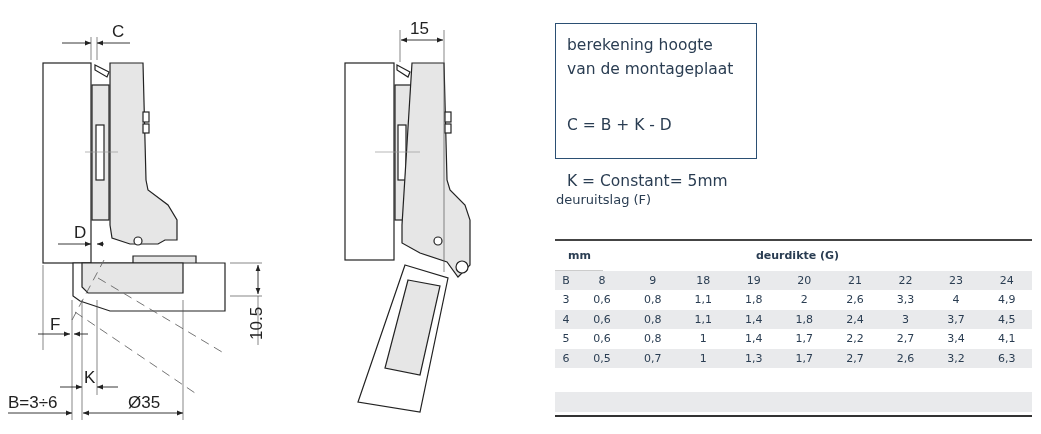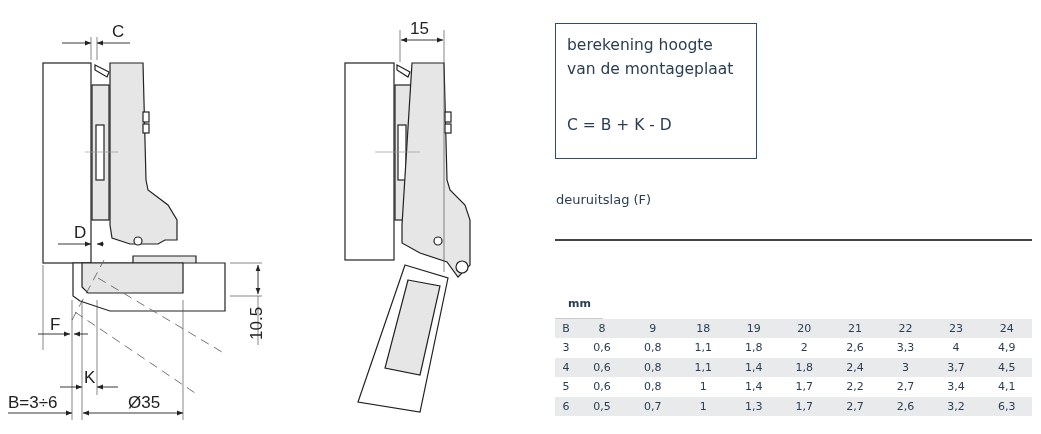--- a/index.html
+++ b/index.html
@@ -8,21 +8,21 @@
   .formula-box {
     position:absolute; left:555px; top:23px; width:202px; height:136px;
     border:1.5px solid #2b4f73; box-sizing:border-box; padding:9px 11px;
     font-size:15.5px; line-height:24px; color:#2a3d52;
   }
   .formula-box .title { display:block; line-height:24px; }
   .formula-box .eq { display:block; margin-bottom:8px;margin-top:32px; }
   .subtitle { position:absolute; left:556px; top:192px; font-size:13px; color:#2a3d52; }
   .table-wrap { position:absolute; left:555px; top:239px; width:477px; }
   .rule-top { height:1.5px; background:#444; }
-  .hdr { display:flex; height:30px; align-items:center; font-size:11px; font-weight:bold; color:#2a3d52; position:relative;margin-top:48px; }
+  .hdr { display:flex; height:30px; align-items:center; font-size:11px; font-weight:bold; color:#2a3d52; position:relative; }
   .hdr .unit { width:48px; padding-left:13px; box-sizing:border-box; }
   .hdr .unit-rule { position:absolute; left:0; bottom:0; width:48px; height:1px; background:#ccc; }
   .hdr .group { flex:1; text-align:center; padding-right:40px; }
   table { border-collapse:collapse; width:477px; font-size:11px; color:#2a3d52; }
   td { text-align:center; height:19.5px; padding:0; }
   tr.shade td { background:#e9eaec; }
   .empty-row { height:20px; background:#e9eaec; margin-top:24px; }
   .rule-bot { height:2px; background:#333; margin-top:3px; }
 </style>
 </head>
@@ -117,29 +117,31 @@
     <line x1="400" y1="30" x2="400" y2="62"></line>
     <line x1="444" y1="30" x2="444" y2="272"></line>
   </g>
   <line x1="401" y1="40" x2="443" y2="40" stroke="#222" stroke-width="0.9" marker-start="url(#arr)" marker-end="url(#arr)"></line>
   <text x="410" y="34" font-family="Liberation Sans, sans-serif" font-size="17" fill="#222">15</text>
 </svg>
 
 <div class="formula-box">
   <span class="title">berekening hoogte van de montageplaat</span>
   <span class="eq">C = B + K - D</span>
+  <span class="eq">K = Constant=  5mm</span>
 </div>
 
 <div class="subtitle">deuruitslag (F)</div>
 
 <div class="table-wrap">
   <div class="rule-top"></div>
   <div class="hdr">
     <span class="unit">mm</span>
     <span class="unit-rule"></span>
+    <span class="group">deurdikte (G)</span>
   </div>
   <table>
     <tbody>
         <tr class="shade">
       <td>B</td>
       <td>8</td>
       <td>9</td>
       <td>18</td>
       <td>19</td>
       <td>20</td>

